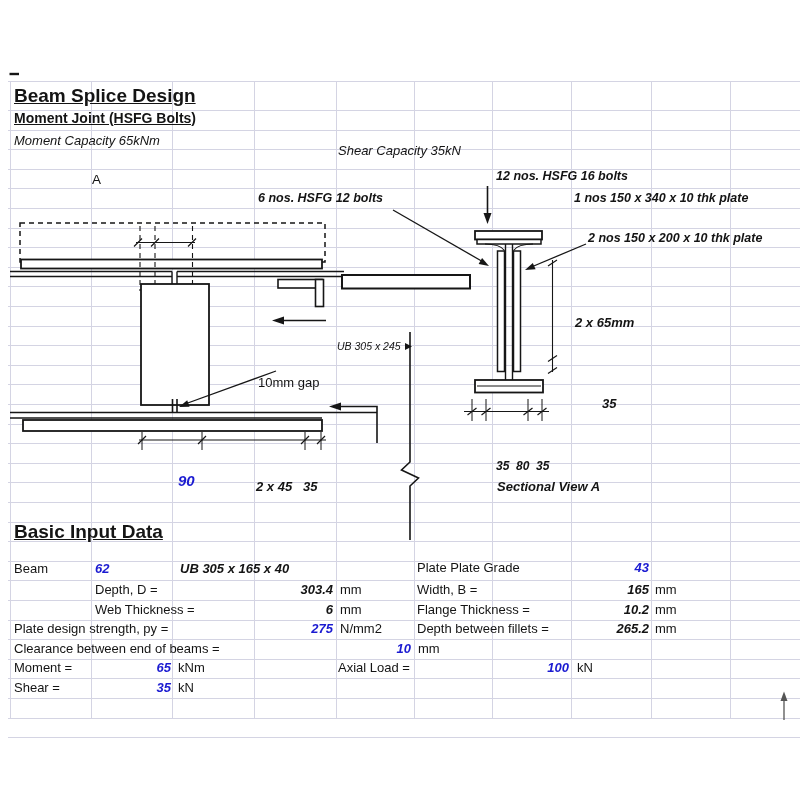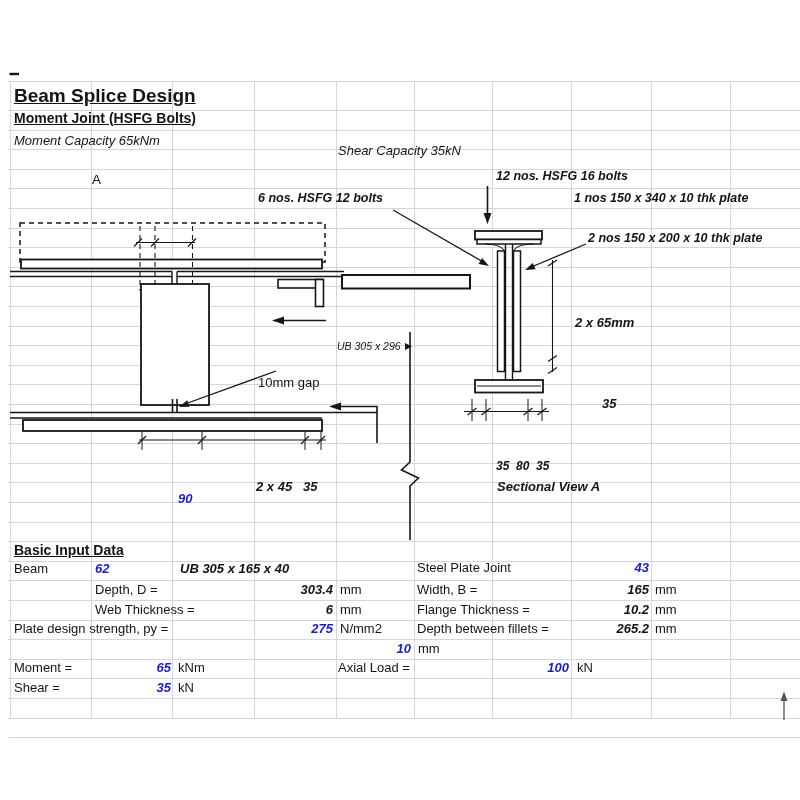--- a/index.html
+++ b/index.html
@@ -99,55 +99,56 @@
   <div class="t" style="left:92px;top:172px;font-size:13.5px">A</div>
 
   <div class="t ann" style="left:496px;top:169px">12 nos. HSFG 16 bolts</div>
   <div class="t ann" style="left:574px;top:191px">1 nos 150 x 340 x 10 thk plate</div>
   <div class="t ann" style="left:258px;top:191px">6 nos. HSFG 12 bolts</div>
   <div class="t ann" style="left:588px;top:231px">2 nos 150 x 200 x 10 thk plate</div>
   <div class="t ann" style="left:575px;top:316px;font-size:13px">2 x 65mm</div>
   <div class="t ann" style="left:602px;top:397px;font-size:13px">35</div>
   <div class="t ann" style="left:496px;top:460px;font-size:12px">35  80  35</div>
   <div class="t ann" style="left:497px;top:480px;font-size:13px">Sectional View A</div>
-  <div class="t ann small" style="left:337px;top:340px">UB 305 x 296</div>
+  <div class="t ann small" style="left:337px;top:340px">UB 305 x 245</div>
   <div class="t" style="left:258px;top:376px;font-weight:400">10mm gap</div>
-  <div class="t ann blue" style="left:178px;top:492px;font-size:13px">90</div>
+  <div class="t ann blue" style="left:178px;top:472px;font-size:15px">90</div>
   <div class="t ann" style="left:256px;top:480px;font-size:13px">2 x 45   35</div>
 
-  <div class="t h2" style="left:14px;top:542px;font-size:14px">Basic Input Data</div>
+  <div class="t h2" style="left:14px;top:521px;font-size:19px">Basic Input Data</div>
 
   <div class="t" style="left:14px;top:562px">Beam</div>
   <div class="t v blue" style="left:95px;top:562px">62</div>
   <div class="t v" style="left:180px;top:562px">UB 305 x 165 x 40</div>
 
   <div class="t" style="left:95px;top:583px">Depth, D =</div>
   <div class="t v ra" style="left:243px;top:583px">303.4</div>
   <div class="t" style="left:340px;top:583px">mm</div>
 
   <div class="t" style="left:95px;top:603px">Web Thickness =</div>
   <div class="t v ra" style="left:243px;top:603px">6</div>
   <div class="t" style="left:340px;top:603px">mm</div>
 
   <div class="t" style="left:14px;top:622px">Plate design strength, py =</div>
   <div class="t v blue ra" style="left:243px;top:622px">275</div>
   <div class="t" style="left:340px;top:622px">N/mm2</div>
 
+  <div class="t" style="left:14px;top:642px">Clearance between end of beams =</div>
   <div class="t v blue ra" style="left:321px;top:642px">10</div>
   <div class="t" style="left:418px;top:642px">mm</div>
 
   <div class="t" style="left:14px;top:661px">Moment =</div>
   <div class="t v blue ra" style="left:81px;top:661px">65</div>
   <div class="t" style="left:178px;top:661px">kNm</div>
 
   <div class="t" style="left:14px;top:681px">Shear =</div>
   <div class="t v blue ra" style="left:81px;top:681px">35</div>
   <div class="t" style="left:178px;top:681px">kN</div>
 
-  <div class="t" style="left:417px;top:561px">Steel Plate Joint</div>
+  <div class="t" style="left:417px;top:561px">Plate Plate Grade</div>
   <div class="t v blue ra" style="left:559px;top:561px">43</div>
 
   <div class="t" style="left:417px;top:583px">Width, B =</div>
   <div class="t v ra" style="left:559px;top:583px">165</div>
   <div class="t" style="left:655px;top:583px">mm</div>
 
   <div class="t" style="left:417px;top:603px">Flange Thickness =</div>
   <div class="t v ra" style="left:559px;top:603px">10.2</div>
   <div class="t" style="left:655px;top:603px">mm</div>
 

